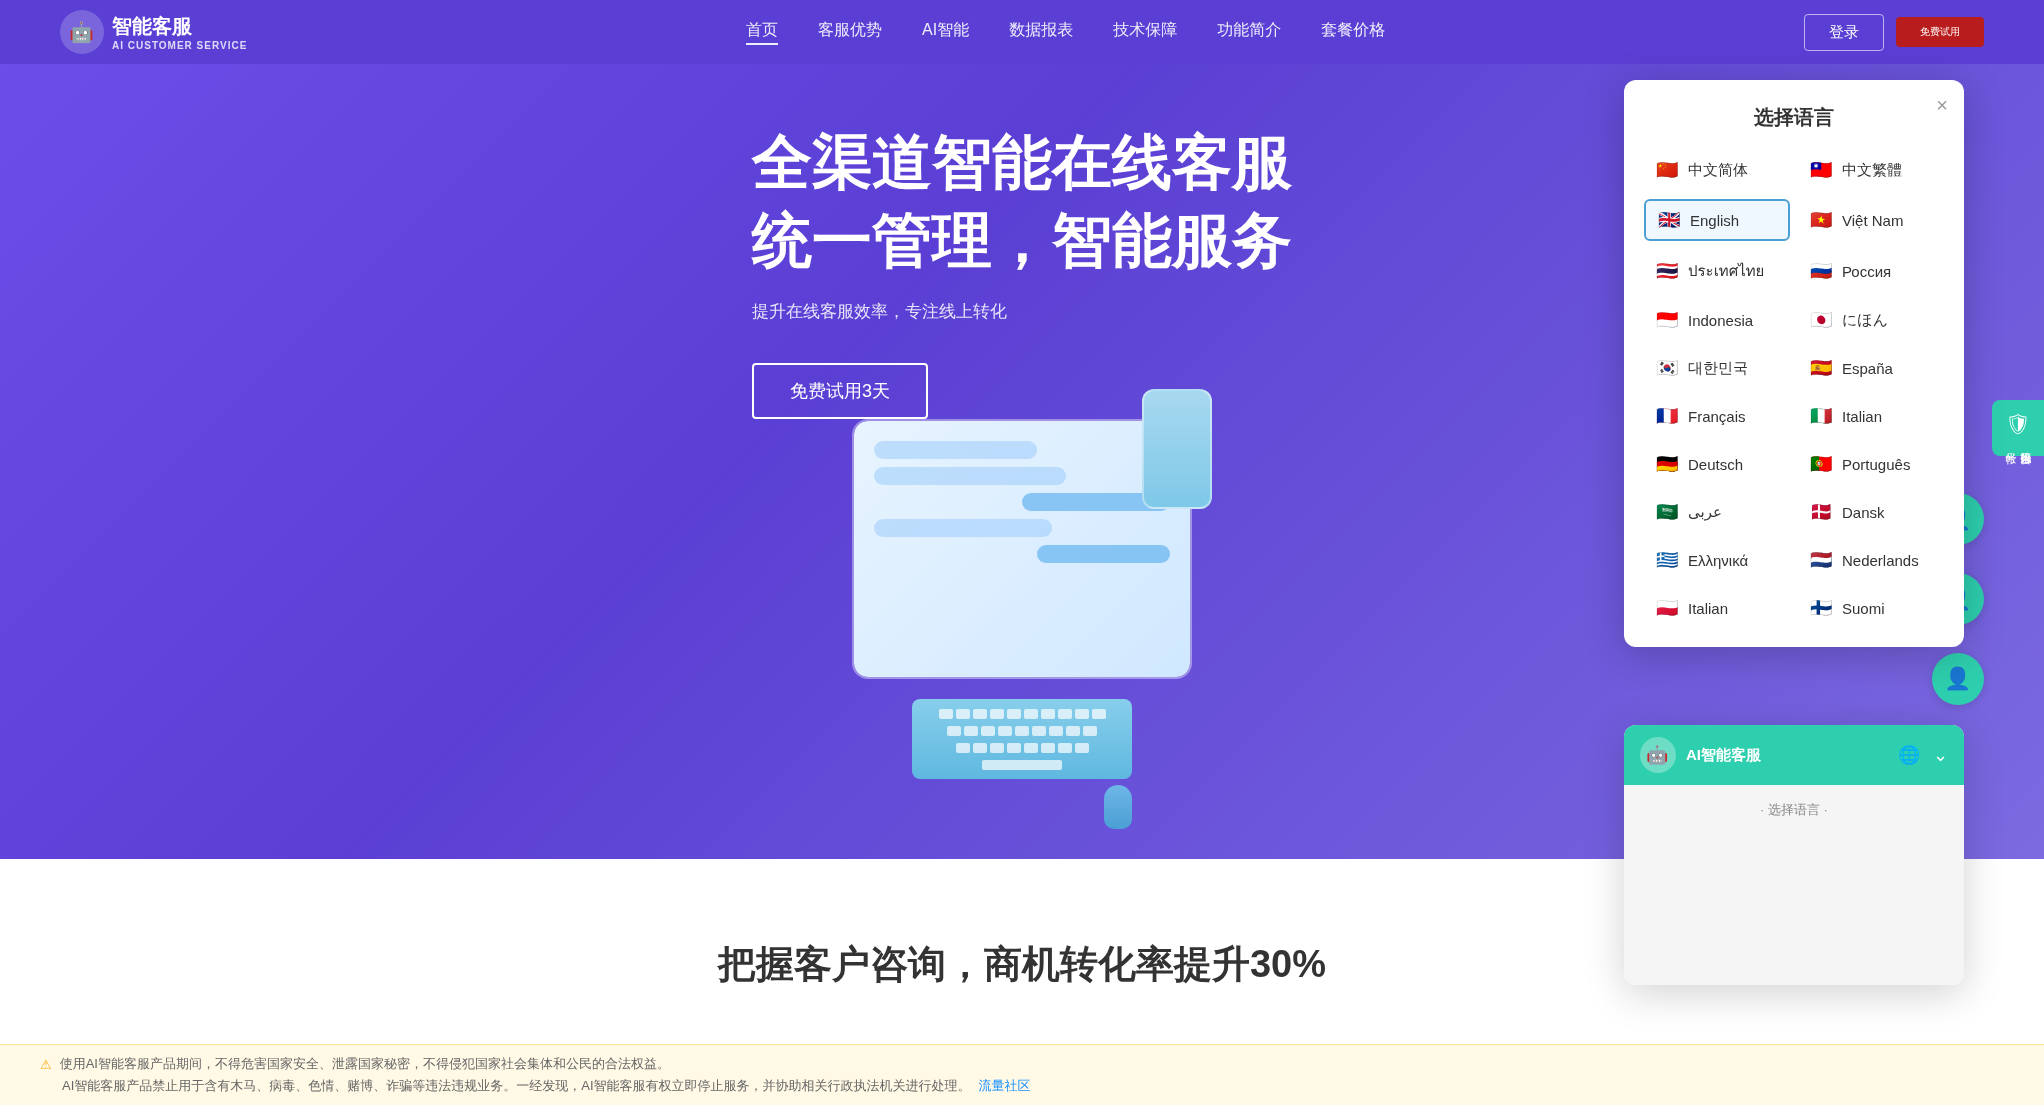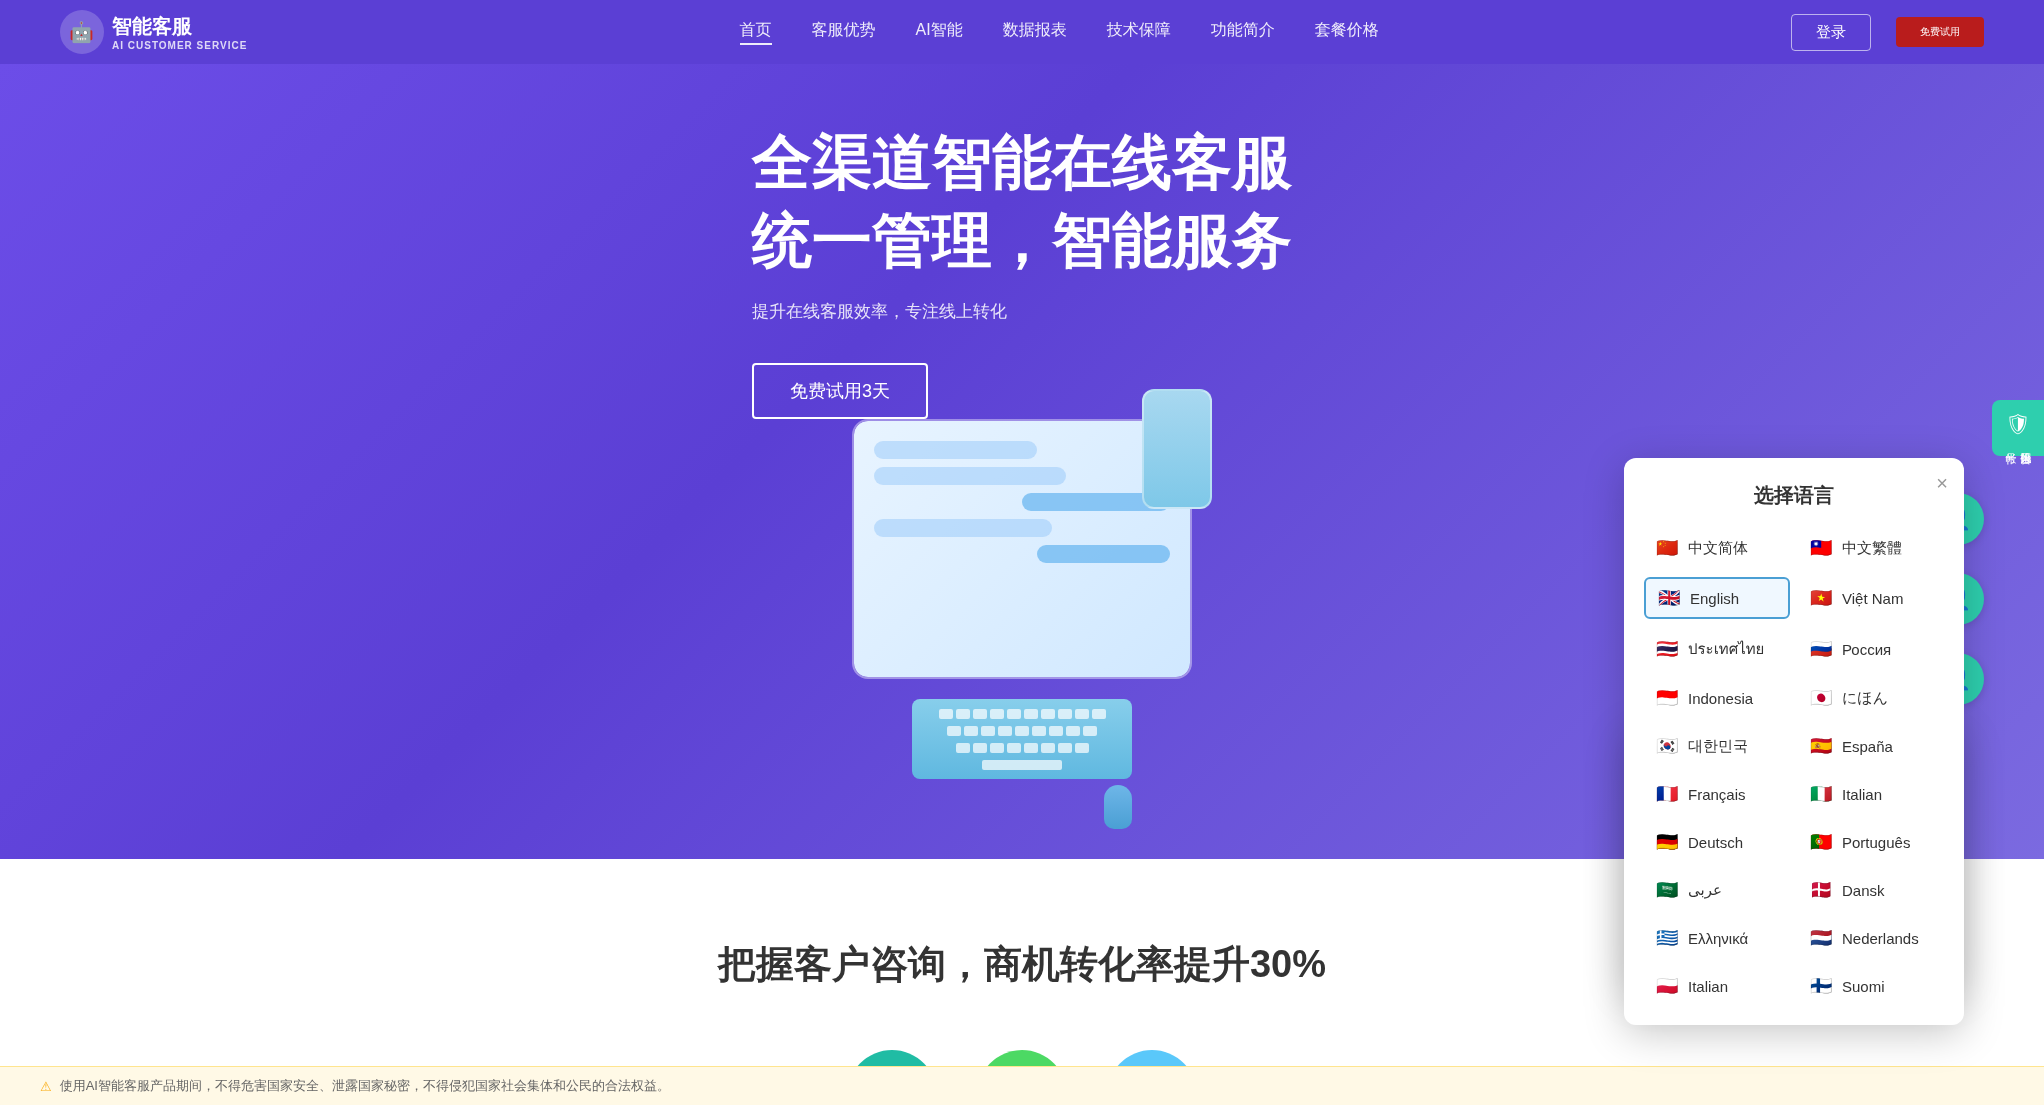--- a/index.html
+++ b/index.html
@@ -48,21 +48,21 @@
       font-size: 16px;
       opacity: 0.9;
       cursor: pointer;
     }
     .nav-link.active {
       border-bottom: 2px solid white;
       padding-bottom: 2px;
     }
     .nav-actions {
       display: flex;
-      gap: 25px;
+      gap: 12px;
       align-items: center;
     }
     .btn-login {
       background: transparent;
       border: 1px solid rgba(255,255,255,0.6);
       color: white;
       padding: 8px 24px;
       border-radius: 4px;
       font-size: 15px;
       cursor: pointer;
@@ -289,21 +289,21 @@
       font-size: 18px;
     }
 
     
     .lang-modal-overlay {
       position: fixed;
       inset: 0;
       background: rgba(0,0,0,0.0);
       z-index: 500;
       display: flex;
-      align-items: flex-end;
+      align-items: flex-start;
       justify-content: flex-end;
       padding: 80px 80px;
     }
     .lang-modal {
       background: white;
       border-radius: 12px;
       box-shadow: 0 8px 40px rgba(0,0,0,0.22);
       width: 340px;
       padding: 24px 20px 20px;
       position: relative;
@@ -647,14 +647,18 @@
     </div>
   </div>
 </div>
 
 <div class="notice-bar">
   <div class="notice-content">
     <div class="notice-row">
       <span class="notice-icon">⚠</span>
       <span>使用AI智能客服产品期间，不得危害国家安全、泄露国家秘密，不得侵犯国家社会集体和公民的合法权益。</span>
     </div>
+    <div class="notice-row">
+      <span style="margin-left:22px;">AI智能客服产品禁止用于含有木马、病毒、色情、赌博、诈骗等违法违规业务。一经发现，AI智能客服有权立即停止服务，并协助相关行政执法机关进行处理。</span>
+      <a href="#" style="color:#1890ff; margin-left:8px; text-decoration:none;">流量社区</a>
+    </div>
   </div>
 </div>
 
 </body></html>

